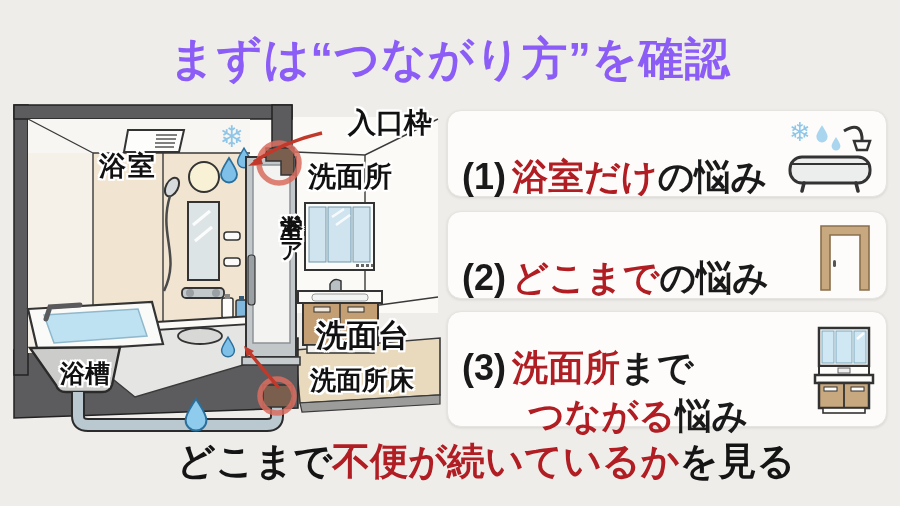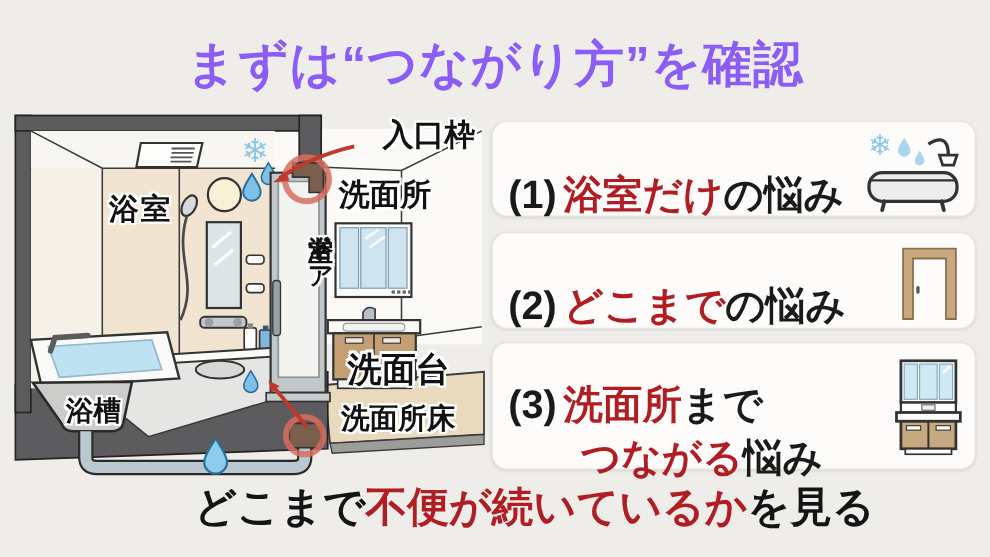--- a/index.html
+++ b/index.html
@@ -24,21 +24,21 @@
   .red{color:#b01d22;}
 
   
   .diagram{position:absolute;left:0;top:95px;width:450px;height:345px;}
   .diagram svg{position:absolute;left:0;top:0;}
   .dlabel{
     position:absolute;font-weight:800;color:#111;white-space:nowrap;z-index:5;
     text-shadow:-2px -2px 0 #fff,2px -2px 0 #fff,-2px 2px 0 #fff,2px 2px 0 #fff,
                  0 -2px 0 #fff,0 2px 0 #fff,-2px 0 0 #fff,2px 0 0 #fff;
   }
-  .lab-bathroom{left:99px;top:77px;font-size:27px;letter-spacing:2px;}
+  .lab-bathroom{left:99px;top:53px;font-size:27px;letter-spacing:2px;}
   .lab-entrance{left:301px;top:9px;font-size:28px;margin-left:47px;}
   .lab-washroom{left:308px;top:63px;font-size:28px;}
   .lab-door{left:277px;top:101px;font-size:23px;writing-mode:vertical-rl;text-orientation:upright;letter-spacing:1px;}
   .lab-vanity{left:316px;top:220px;font-size:31px;}
   .lab-washfloor{left:310px;top:268px;font-size:26px;}
   .lab-washingfloor{left:142px;top:263px;font-size:27px;}
   .lab-tub{left:60px;top:262px;font-size:25px;}
 
   
   .cards{position:absolute;left:447px;top:110px;width:440px;}

